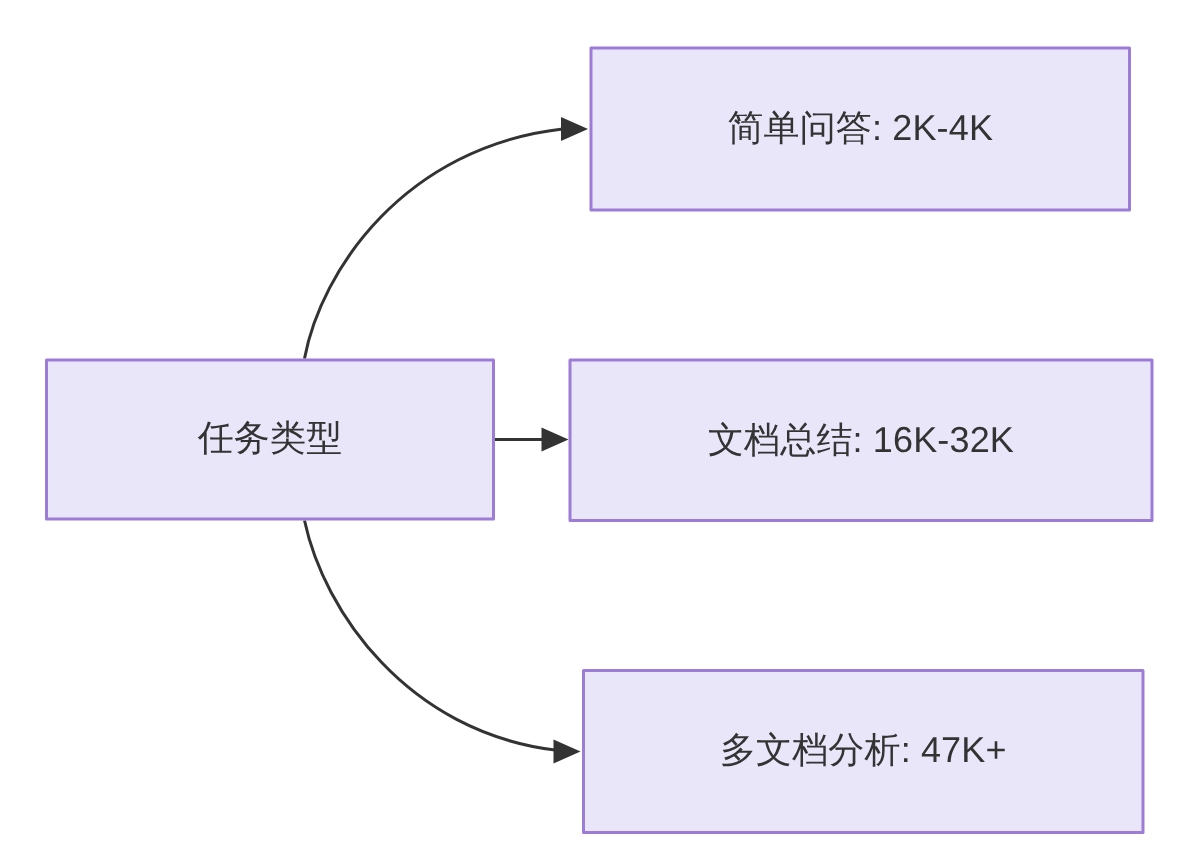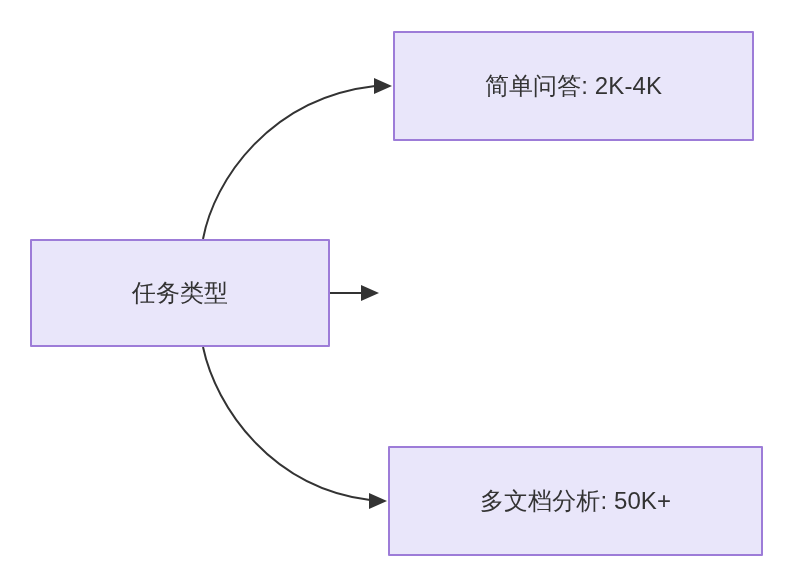--- a/index.html
+++ b/index.html
@@ -79,18 +79,21 @@
   </svg>
 
   <div class="node" id="node-source">
     <span class="node-label">任务类型</span>
   </div>
 
   <div class="node" id="node-simple">
     <span class="node-label">简单问答: 2K-4K</span>
   </div>
 
+  <div class="node" id="node-summary">
+    <span class="node-label">文档总结: 16K-32K</span>
+  </div>
 
   <div class="node" id="node-multi">
-    <span class="node-label">多文档分析: 50K+</span>
+    <span class="node-label">多文档分析: 47K+</span>
   </div>
 
 </div>
 
 </body></html>

